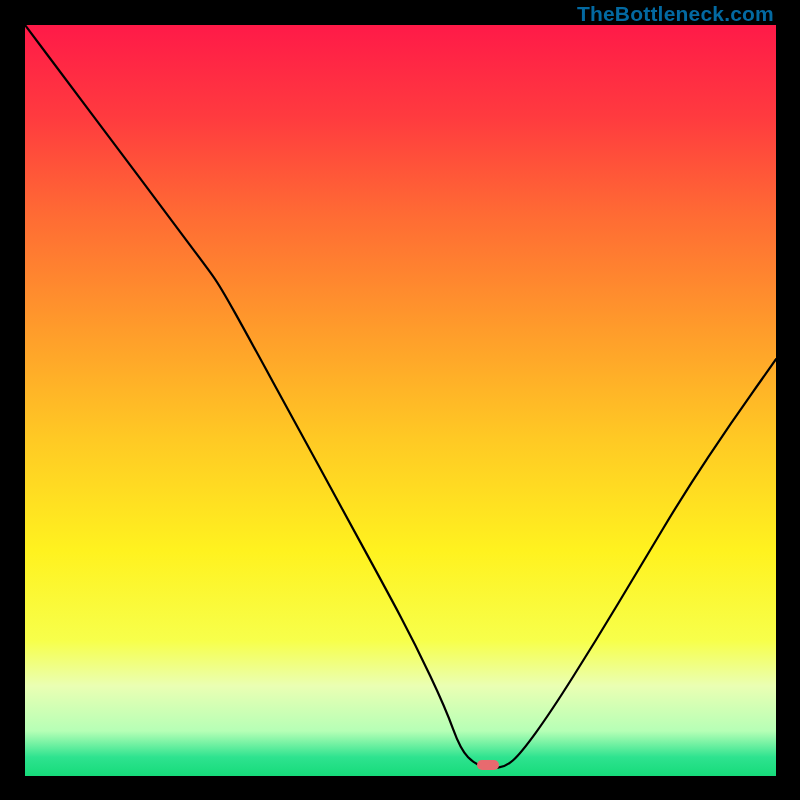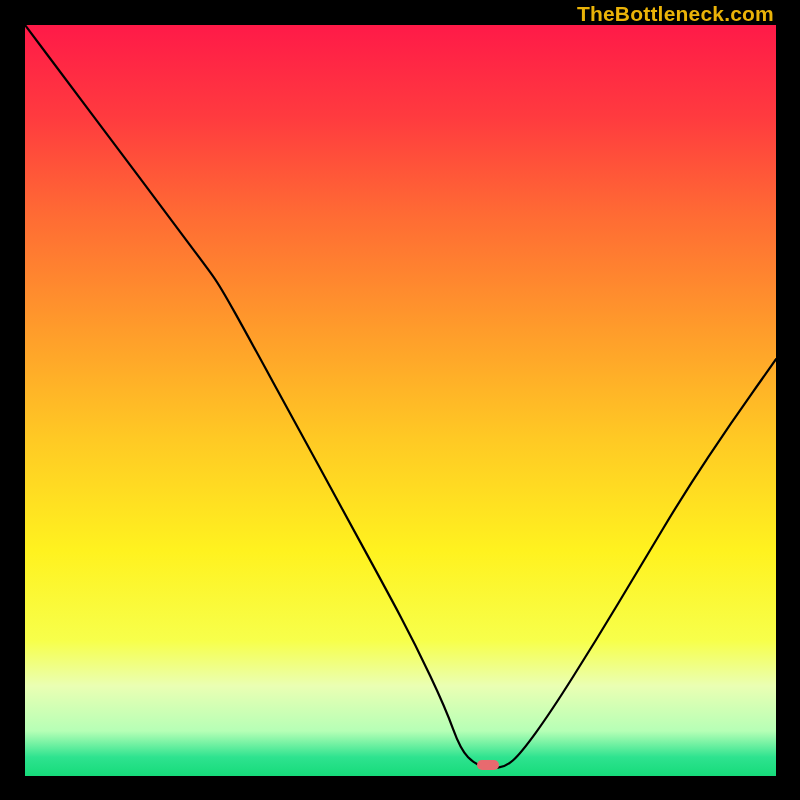--- a/index.html
+++ b/index.html
@@ -27,21 +27,21 @@
     overflow: hidden;
   }
   .gradient {
     position: absolute;
     left: 0; top: 0; width: 100%; height: 100%;
   }
   .watermark {
     position: absolute;
     top: 2px;
     right: 26px;
-    color: #eab308;
+    color: #0369a1;
     font-size: 21px;
     font-weight: 600;
     letter-spacing: 0.2px;
     white-space: nowrap;
     pointer-events: none;
   }
   svg.curve {
     position: absolute;
     left: 0; top: 0;
     width: 100%; height: 100%;

